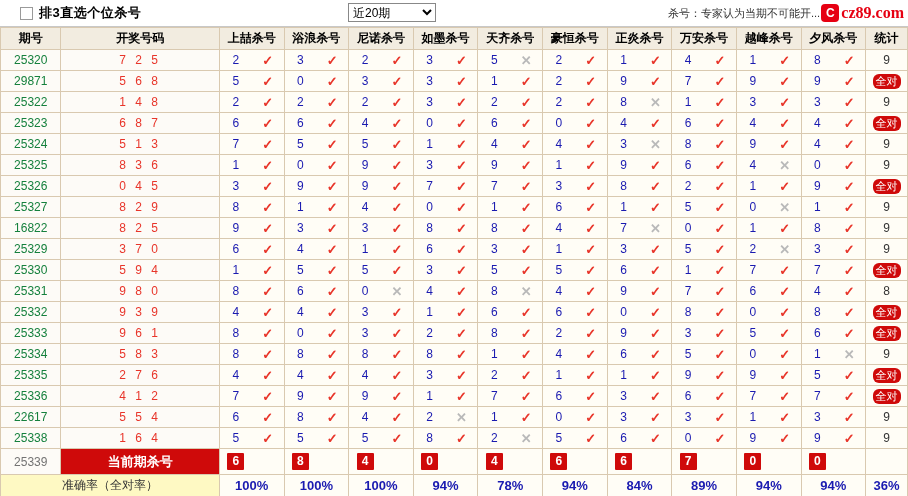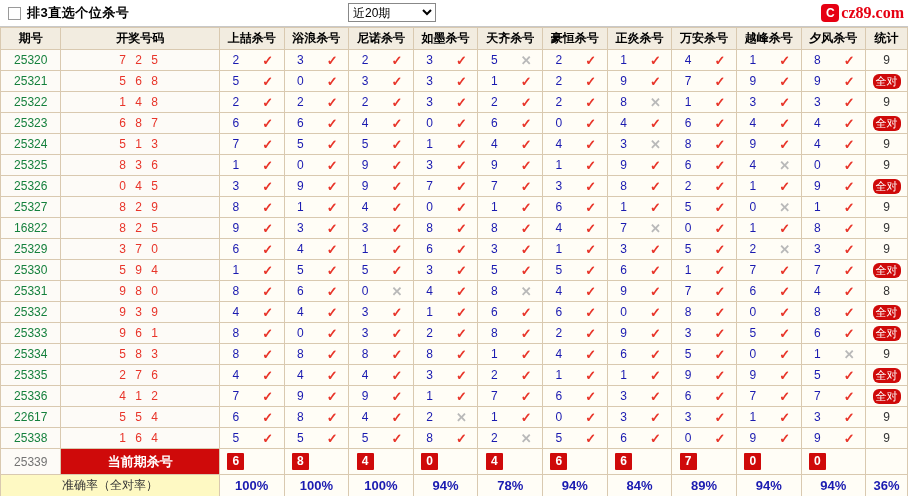--- a/index.html
+++ b/index.html
@@ -1,20 +1,20 @@
 <!DOCTYPE html>
 <html><head>
 <meta charset="utf-8">
 <style>
   html,body{margin:0;padding:0;}
   body{width:908px;height:496px;background:#fff;font-family:"Liberation Sans",sans-serif;font-size:12px;color:#000;overflow:hidden;}
   .wrap{width:908px;height:496px;position:relative;}
 
   
-  .topbar{height:26px;display:flex;align-items:center;border-bottom:1px solid #c8c8c8;background:#fff;position:relative;}
+  .topbar{height:26px;display:flex;align-items:center;border-bottom:1px solid #c8c8c8;background:#fff;position:relative;padding-left:12px;}
   .tb-check{width:11px;height:11px;border:1px solid #9a9a9a;background:#fff;margin-left:8px;margin-right:6px;}
   .tb-title{font-size:13px;font-weight:bold;color:#000;letter-spacing:0.5px;}
   .tb-select-holder{position:absolute;left:348px;top:3px;}
   select{font-family:"Liberation Sans",sans-serif;font-size:12px;height:19px;width:88px;border:1px solid #888;background:#fff;}
   .tb-note{position:absolute;left:668px;top:6px;font-size:11px;color:#333;white-space:nowrap;}
   .logo{position:absolute;right:4px;top:3px;display:flex;align-items:center;height:20px;}
   .logo-badge{width:18px;height:18px;border-radius:4px;background:#e60012;color:#fff;font-size:12px;font-weight:bold;display:flex;align-items:center;justify-content:center;margin-right:2px;}
   .logo-text{font-size:16px;font-weight:bold;color:#e60012;font-family:"Liberation Serif",serif;}
 
   
@@ -59,20 +59,21 @@
 <div class="wrap">
 
   <div class="topbar">
     <div class="tb-check"></div>
     <div class="tb-title">排3直选个位杀号</div>
     <div class="tb-select-holder">
       <select>
         <option>近20期</option>
       </select>
     </div>
+    <div class="tb-note">杀号：专家认为当期不可能开...</div>
     <div class="logo">
       <div class="logo-badge">C</div>
       <div class="logo-text">cz89.com</div>
     </div>
   </div>
 
   <table>
     <colgroup>
       <col class="col-period">
         <col class="col-open">
@@ -165,21 +166,21 @@
           </td>
           <td class="kill">
             <div class="killcell">
               <div class="knum">8</div>
               <div class="kmark ok">✓</div>
             </div>
           </td>
           <td class="stat">9</td>
         </tr>
         <tr>
-          <td class="period">25321</td>
+          <td class="period">29871</td>
           <td class="open">5 6 8</td>
           <td class="kill">
             <div class="killcell">
               <div class="knum">5</div>
               <div class="kmark ok">✓</div>
             </div>
           </td>
           <td class="kill">
             <div class="killcell">
               <div class="knum">0</div>

